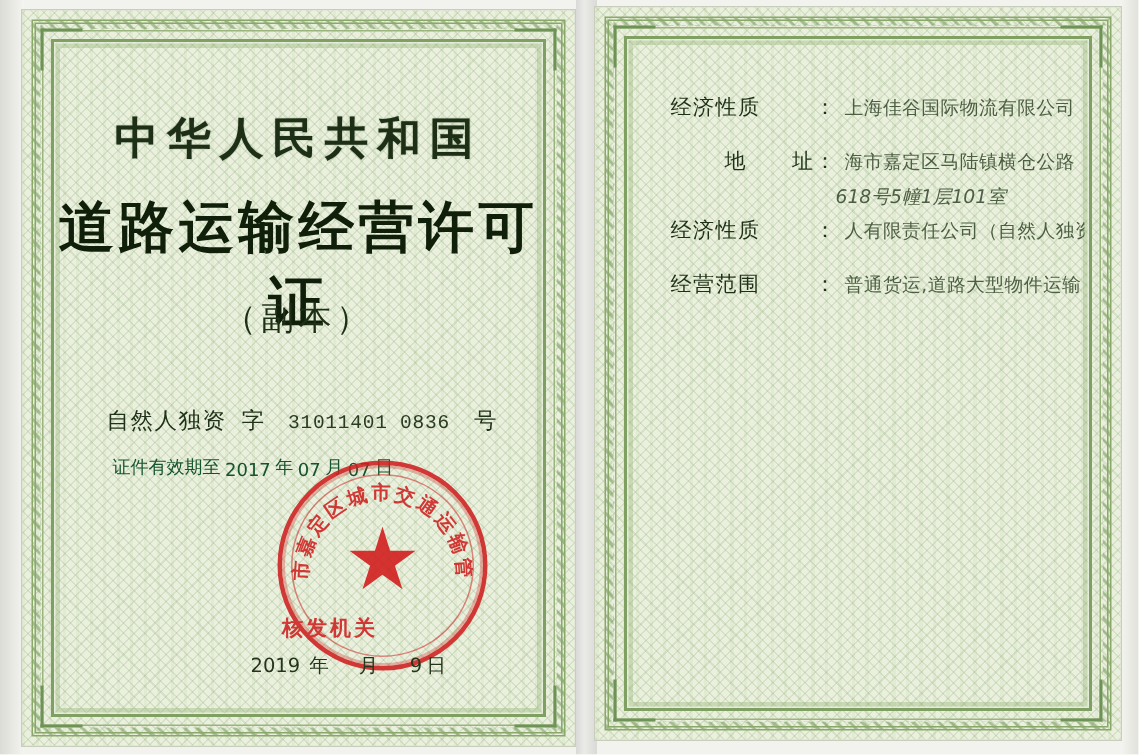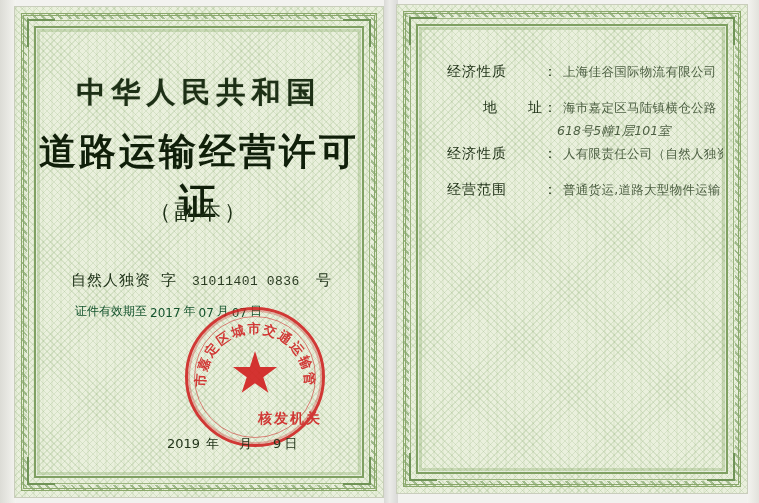--- a/index.html
+++ b/index.html
@@ -234,21 +234,21 @@
     font-family: "DejaVu Serif", serif;
     font-size: 13px;
     letter-spacing: 2px;
     font-weight: bold;
   }
   .seal-bottom-text {
     position: absolute;
     left: 0;
     right: 0;
     bottom: 16px;
-    text-align: right;
+    text-align: left;
     color: #cf2020;
     font-family: "DejaVu Serif", serif;
     font-size: 14px;
     letter-spacing: 2px;
     font-weight: bold;
   }
 
   
   .field {
     position: absolute;

